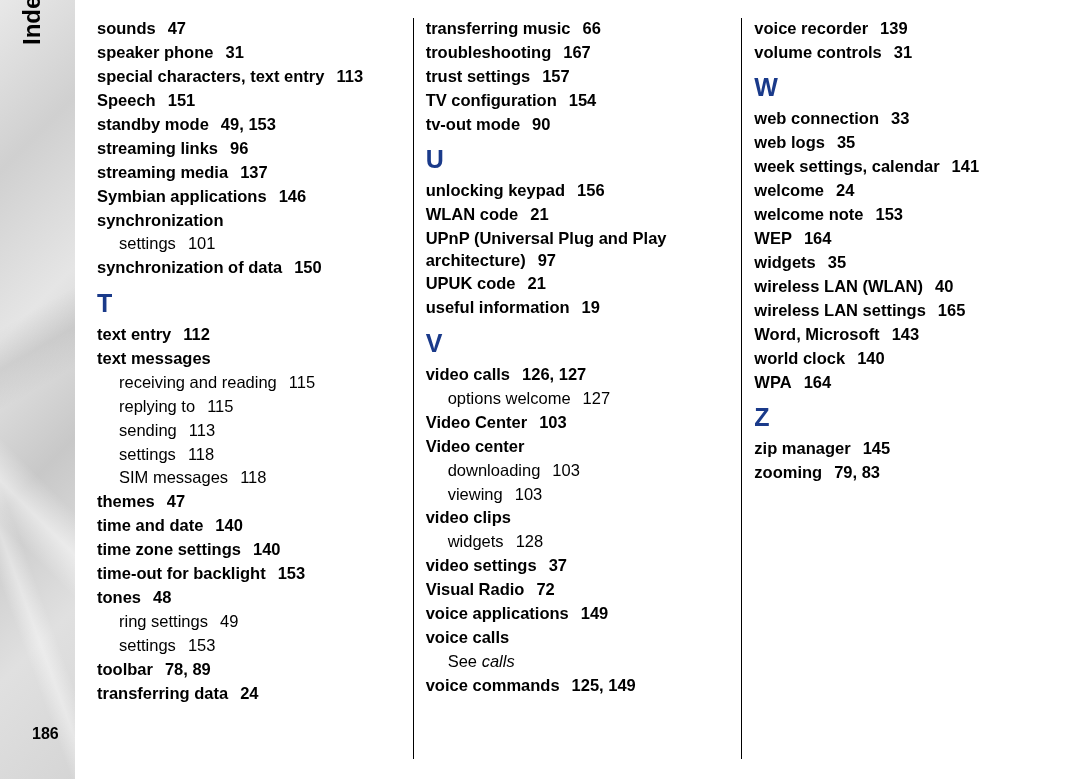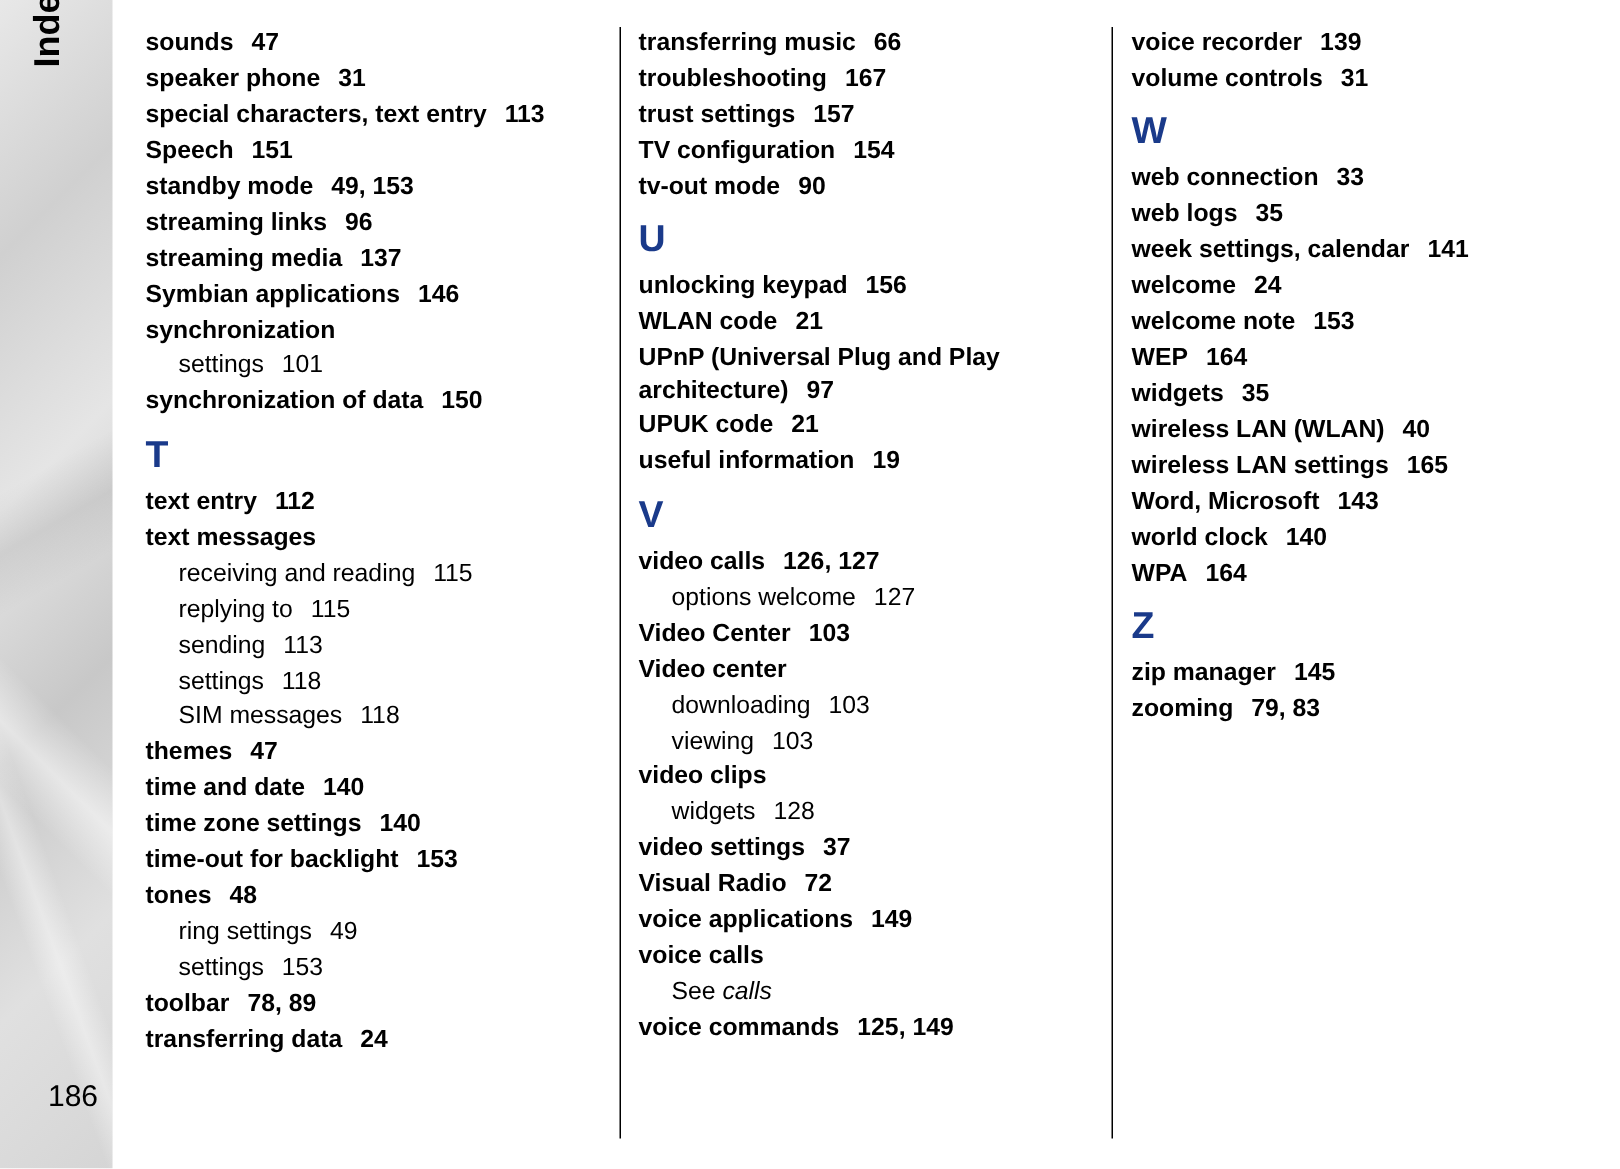--- a/index.html
+++ b/index.html
@@ -35,22 +35,22 @@
     transform: rotate(-90deg);
     transform-origin: left top;
     font-size: 24px;
     font-weight: bold;
     white-space: nowrap;
   }
   .page-number {
     position: absolute;
     left: 32px;
     bottom: 36px;
-    font-size: 20px;
-    font-weight: normal;
+    font-size: 16px;
+    font-weight: bold;
   }
   .content {
     flex: 1;
     display: flex;
     padding: 18px 10px 20px 10px;
   }
   .col {
     flex: 1;
     padding: 0 12px;
   }

